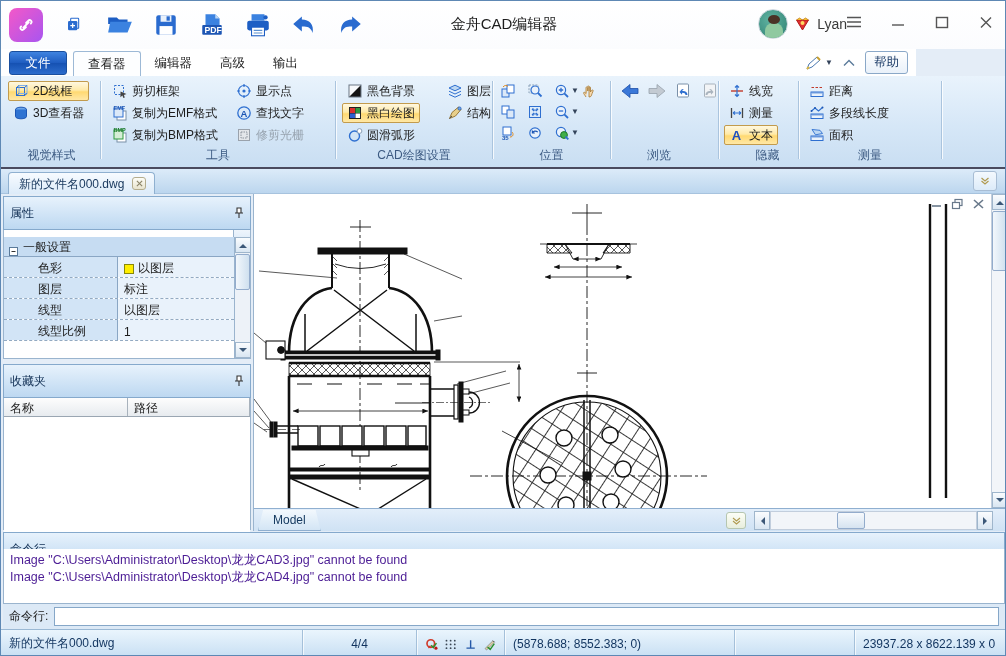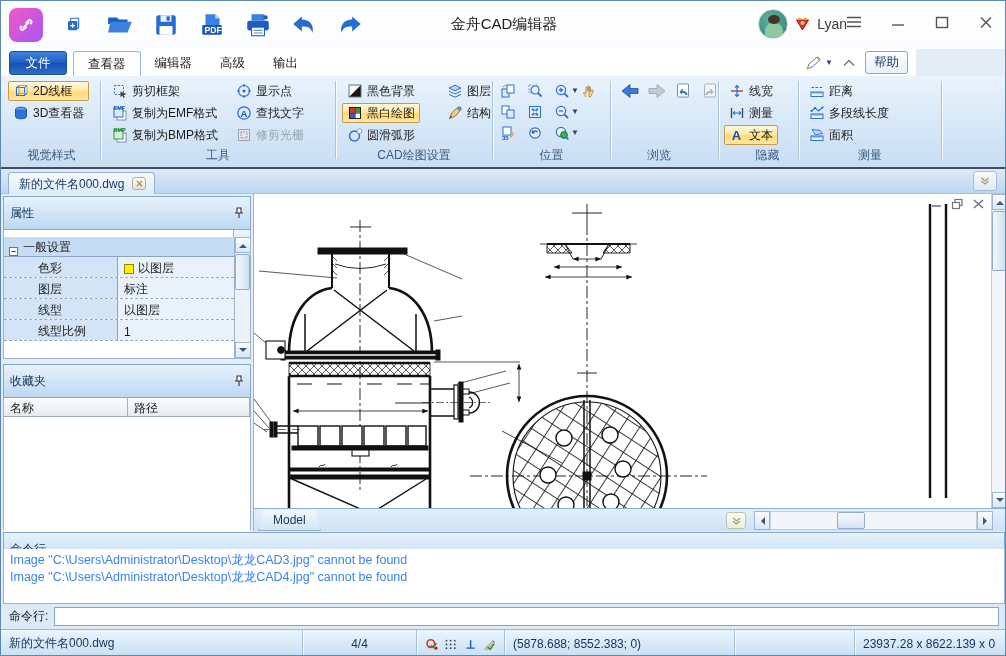--- a/index.html
+++ b/index.html
@@ -79,21 +79,21 @@
   .cvscroll { position:absolute; right:0; top:0; width:16px; bottom:23px; background:#f2f5f9; border-left:1px solid #c2cedd; }
   .modelrow { position:absolute; left:0; right:0; bottom:0; height:23px; background:linear-gradient(#e3eefa,#cfe2f4); border-top:1px solid #8fafd0; }
   .modeltab { position:absolute; left:4px; top:1px; height:21px; padding:3px 14px 0 14px; background:linear-gradient(#f2f8fd,#d3e5f5); border:1px solid #8fafd0; border-top:none; clip-path:polygon(8% 0,92% 0,100% 100%,0 100%); color:#163a60; }
   .mchev { position:absolute; left:472px; top:3px; width:20px; height:17px; border:1px solid #b6c6b0; border-radius:3px; background:linear-gradient(#fcfef6,#e8eedd); display:flex; align-items:center; justify-content:center; }
   .hscroll { position:absolute; left:500px; right:14px; top:2px; height:19px; display:flex; }
   .htrack { flex:1; background:#f2f5f9; border:1px solid #c2cedd; position:relative; }
   .hthumb { position:absolute; left:32%; width:28px; top:0; bottom:0; background:linear-gradient(#f7fafd,#d6e3f0); border:1px solid #93accc; border-radius:2px; }
 
   
   .cmd-hdr { left:2px; top:531px; width:1002px; height:17px; }
-  .cmd-body { left:2px; top:548px; width:1002px; height:55px; background:#fff; border:1px solid #9ab4ce; border-top:none; padding:3px 6px; font-size:12.5px; color:#3b82f6; line-height:17px; }
+  .cmd-body { left:2px; top:548px; width:1002px; height:55px; background:#fff; border:1px solid #9ab4ce; border-top:none; padding:3px 6px; font-size:12.5px; color:#4c1d95; line-height:17px; }
   .cmd-inrow { left:2px; top:603px; width:1002px; height:25px; background:#dce9f6; display:flex; align-items:center; gap:6px; padding:0 6px; }
   .cmd-input { flex:1; height:19px; border:1px solid #86a7c8; background:#fff; font-family:"Liberation Sans",sans-serif; font-size:12px; padding:0 4px; }
 
   
   .statusbar { left:0; top:628px; width:1006px; height:28px; background:linear-gradient(#eaf5fd,#c8dff3); border-top:1px solid #9ab8d4; display:flex; align-items:stretch; color:#10335e; }
   .seg { border-right:1px solid #a4c0da; box-shadow:1px 0 0 rgba(255,255,255,.7); display:flex; align-items:center; padding:0 8px; }
 </style>
 </head>
 <body>
 

